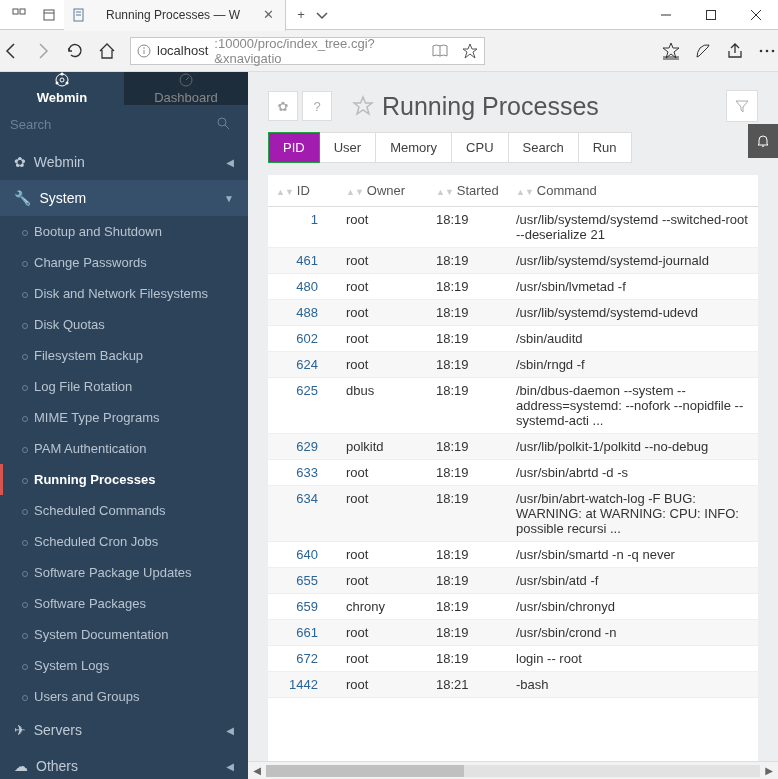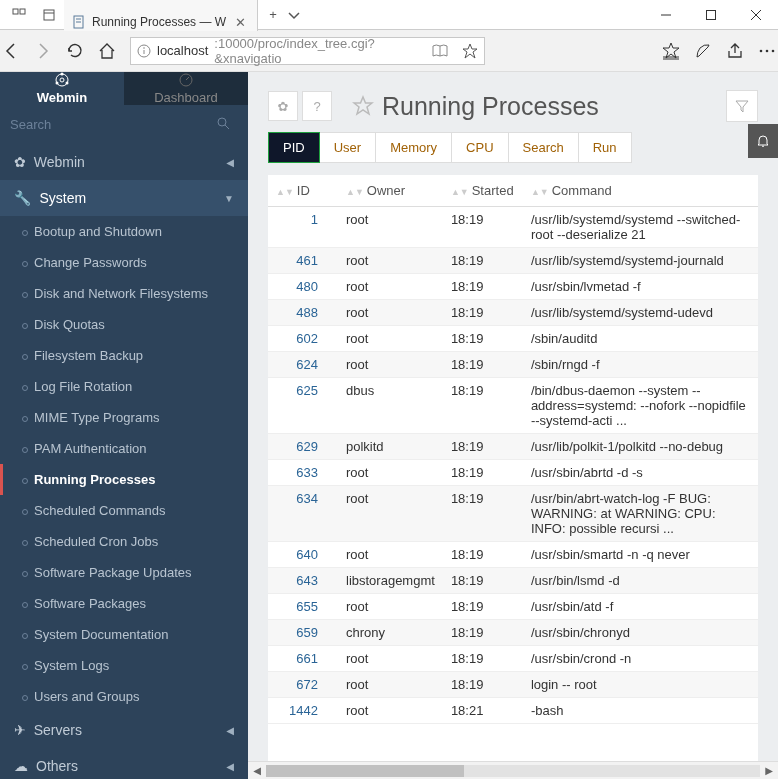--- a/index.html
+++ b/index.html
@@ -1,20 +1,20 @@
 <!DOCTYPE html>
 <html><head>
 <meta charset="utf-8">
 <style>
 *{margin:0;padding:0;box-sizing:border-box;font-family:"Segoe UI",Arial,sans-serif}
 body{width:778px;height:779px;overflow:hidden;background:#fff;font-size:13px;color:#333}
 .titlebar{height:30px;background:#fff;display:flex;align-items:center;border-bottom:1px solid #ccc}
 .titlebar-left{display:flex;align-items:center;padding-left:4px}
 .tb-icon{width:30px;height:30px;display:flex;align-items:center;justify-content:center;color:#555}
-.tab{display:flex;padding:16px 8px;height:30px;gap:6px;border-right:1px solid #ccc;background:#f7f7f7}
+.tab{display:flex;align-items:center;padding:16px 8px;height:30px;gap:20px;border-right:1px solid #ccc;background:#f7f7f7}
 .tab-icon{width:14px;height:14px;display:inline-block}
 .tab-label{font-size:12px;color:#333}
 .tab-close{color:#666;font-size:13px;padding:0 3px}
 .newtab{width:30px;text-align:center;color:#555}
 .titlebar-right{margin-left:auto;display:flex}
 .win-btn{width:45px;height:30px;display:flex;align-items:center;justify-content:center;color:#333;font-size:11px}
 .toolbar{height:42px;background:#f2f2f2;display:flex;align-items:center;padding:0 2px;gap:14px;border-bottom:1px solid #ddd}
 .tb-btn{color:#444;display:flex;align-items:center;justify-content:center}
 .addrbar{flex:1;height:28px;background:#fff;border:1px solid #c8c8c8;display:flex;align-items:center;padding:0 6px;gap:6px;font-size:13px;color:#555;max-width:355px}
 .addrbar .host{color:#333}
@@ -38,22 +38,22 @@
 .submenu-item.active{color:#fff;font-weight:bold}
 .submenu-item.active::after{content:"";position:absolute;left:0;top:0;bottom:0;width:3px;background:#d9534f}
 .main{flex:1;background:#eceef0;display:flex;flex-direction:column;overflow:hidden;position:relative}
 .page-header{padding:18px 20px 10px;display:flex;align-items:center}
 .hdr-btns{display:flex;gap:4px}
 .hdr-btn{width:30px;height:30px;border:1px solid #ddd;background:#fff;color:#aaa;display:flex;align-items:center;justify-content:center}
 .star{color:#bbb;margin:0 8px 0 20px}
 .page-title{font-size:25px;color:#555;font-weight:normal}
 .filter-btn{margin-left:auto;width:32px;height:32px;border:1px solid #ddd;background:#fff;color:#aaa;display:flex;align-items:center;justify-content:center}
 .nav-pills{display:flex;gap:0;padding:0 20px 12px}
-.pill{padding:7px 14px;border:1px solid #ddd;background:#fff;color:#a16207;font-size:13px;cursor:pointer}
-.pill.active{background:#0f172a;color:#fff;border-color:#1fa13e}
+.pill{padding:7px 14px;border:1px solid #ddd;background:#fff;color:#404040;font-size:13px;cursor:pointer}
+.pill.active{background:#a21caf;color:#fff;border-color:#1fa13e}
 .pill:not(:first-child){border-left:none}
 .table-wrap{flex:1;overflow:auto;margin:0 20px;background:#fff}
 table{width:100%;border-collapse:collapse;font-size:13px}
 th{text-align:left;padding:8px;color:#555;font-weight:normal;border-bottom:1px solid #ddd;background:#fff}
 th .sort{color:#ccc;font-size:9px;margin-right:3px}
 td{padding:5px 8px;border-bottom:1px solid #eee;vertical-align:top}
 tr:nth-child(even) td{background:#f7f7f7}
 td.pid a{color:#2a6496;text-decoration:none}
 td.pid{text-align:right;padding-right:20px}
 .bell{position:absolute;right:0;top:52px;width:30px;height:34px;background:#555;color:#fff;display:flex;align-items:center;justify-content:center}
@@ -360,26 +360,20 @@
               <td>18:19</td>
               <td>/usr/bin/abrt-watch-log -F BUG: WARNING: at WARNING: CPU: INFO: possible recursi ...</td>
             </tr>
             <tr>
               <td class="pid"><a href="#">640</a></td>
               <td>root</td>
               <td>18:19</td>
               <td>/usr/sbin/smartd -n -q never</td>
             </tr>
             <tr>
-              <td class="pid"><a href="#">643</a></td>
-              <td>libstoragemgmt</td>
-              <td>18:19</td>
-              <td>/usr/bin/lsmd -d</td>
-            </tr>
-            <tr>
               <td class="pid"><a href="#">655</a></td>
               <td>root</td>
               <td>18:19</td>
               <td>/usr/sbin/atd -f</td>
             </tr>
             <tr>
               <td class="pid"><a href="#">659</a></td>
               <td>chrony</td>
               <td>18:19</td>
               <td>/usr/sbin/chronyd</td>

